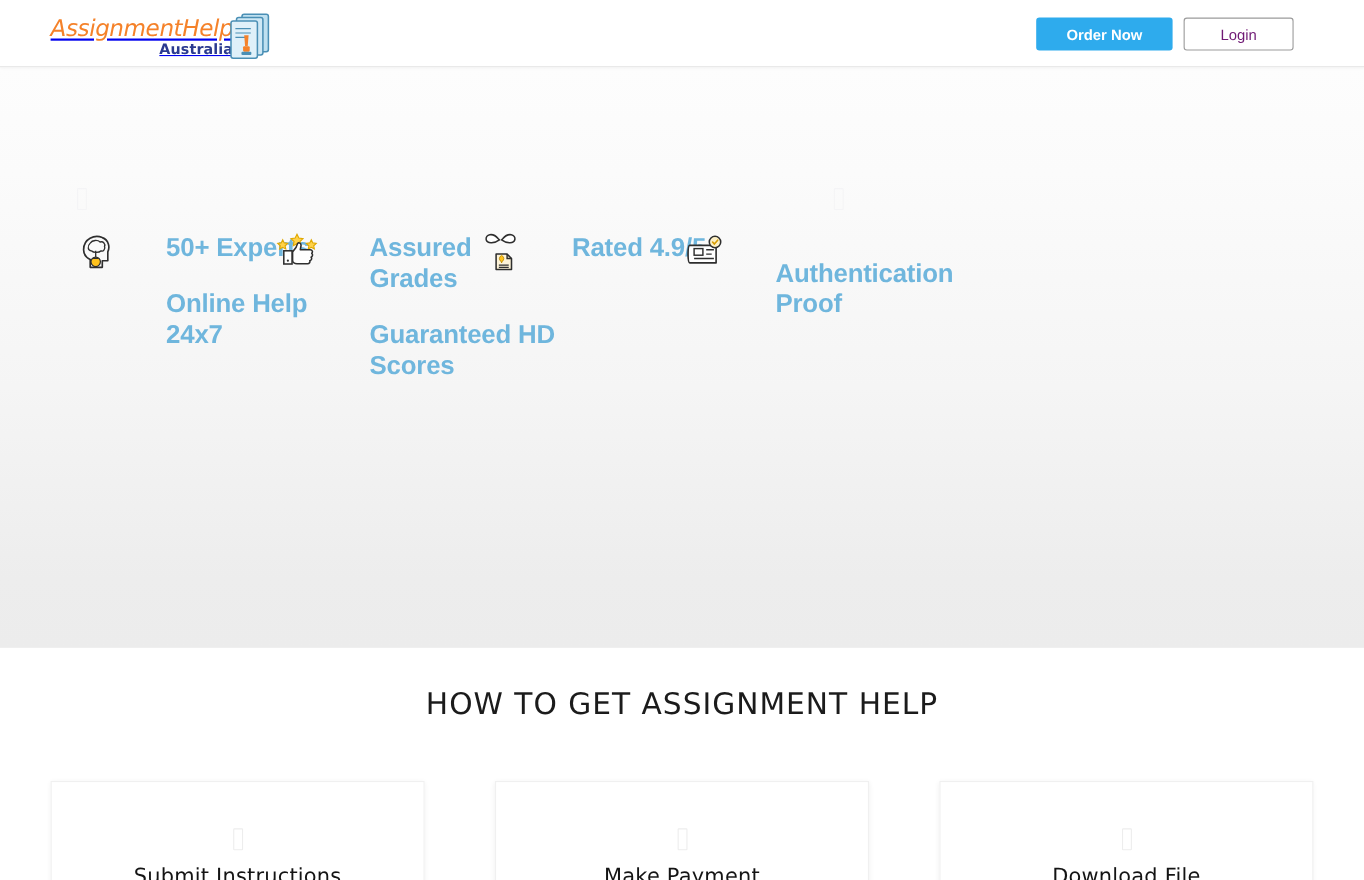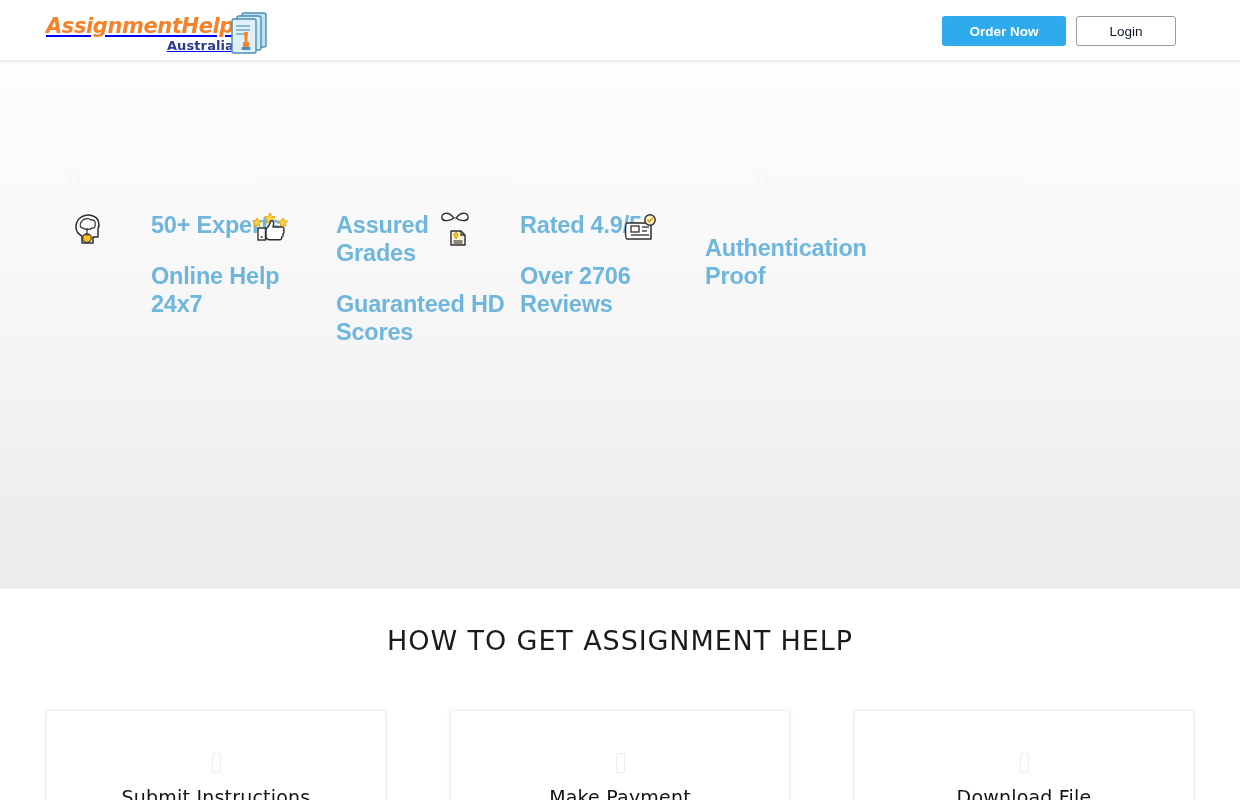--- a/index.html
+++ b/index.html
@@ -22,21 +22,21 @@
   .logo-wrap{
     position:absolute; left:46px; top:4px;
     display:flex; align-items:flex-end;
     height:52px;
   }
   .logo-text{ position:relative; line-height:1; padding-bottom:4px; }
   .logo-main{
     display:block;
     font-family:"DejaVu Sans", sans-serif;
     font-style:italic;
-    font-weight:bold;
+    font-weight:normal;
     font-size:21px;
     color:#f5822a;
     letter-spacing:-.4px;
   }
   .logo-sub{
     display:block;
     text-align:right;
     font-family:"DejaVu Sans", sans-serif;
     font-weight:bold;
     font-size:13px;
@@ -59,21 +59,21 @@
     background:#2eabed;
     border:none; border-radius:3px;
     color:#ffffff; font-size:13.5px; font-weight:bold;
     cursor:pointer;
     display:flex; align-items:center; justify-content:center;
   }
   .btn-login{
     width:100px; height:30px;
     background:#ffffff;
     border:1px solid #9b9b9b; border-radius:3px;
-    color:#0f172a; font-size:13.5px;
+    color:#701a75; font-size:13.5px;
     cursor:pointer;
     display:flex; align-items:center; justify-content:center;
   }
 
   
   .hero{
     position:relative;
     height:528px;
     background:linear-gradient(to bottom,#fdfdfd 0%, #fbfbfb 18%, #f5f5f5 55%, #ededed 88%, #ececec 100%);
     overflow:hidden;
@@ -234,21 +234,20 @@
         <path d="M24 12 C29 6, 36 8, 35 13 C34 17, 27 16, 23 13 Z" fill="#ffffff" stroke="#2e2e2e" stroke-width="1.4"></path>
         <path d="M18 26 L18 40 L32 40 L32 30 L28 26 Z" fill="#fdf3d8" stroke="#2e2e2e" stroke-width="1.4" stroke-linejoin="round"></path>
         <path d="M28 26 L28 30 L32 30" fill="none" stroke="#2e2e2e" stroke-width="1.3"></path>
         <path d="M25 30 C25 32, 23 32.6, 23 34 C23 32.6, 21 32, 21 30 C21 28.4, 23 27, 23 27 C23 27, 25 28.4, 25 30 Z" fill="#ffc21c" stroke="#b58600" stroke-width=".8"></path>
         <line x1="20.5" y1="36" x2="29.5" y2="36" stroke="#2e2e2e" stroke-width="1.1"></line>
         <line x1="20.5" y1="38" x2="29.5" y2="38" stroke="#2e2e2e" stroke-width="1.1"></line>
       </svg>
     </span>
     <div class="feat-text text-rated">
       <span>Rated 4.9/5</span>
-      <span class="line2">Over 2706 Reviews</span>
     </div>
 
     <span class="feat-icon icon-report">
       <svg width="46" height="46" viewBox="0 0 46 46">
         <path d="M10 18 C8 18, 8 34, 10 34 L34 34 L34 18 Z" fill="#ffffff" stroke="#2e2e2e" stroke-width="1.5" stroke-linejoin="round"></path>
         <rect x="14" y="21" width="8" height="6" fill="none" stroke="#2e2e2e" stroke-width="1.3"></rect>
         <line x1="25" y1="22" x2="32" y2="22" stroke="#2e2e2e" stroke-width="1.3"></line>
         <line x1="25" y1="26" x2="30" y2="26" stroke="#2e2e2e" stroke-width="1.3"></line>
         <line x1="14" y1="30" x2="32" y2="30" stroke="#2e2e2e" stroke-width="1.3"></line>
         <circle cx="33" cy="15" r="5.2" fill="#fdf0c4" stroke="#2e2e2e" stroke-width="1.4"></circle>

